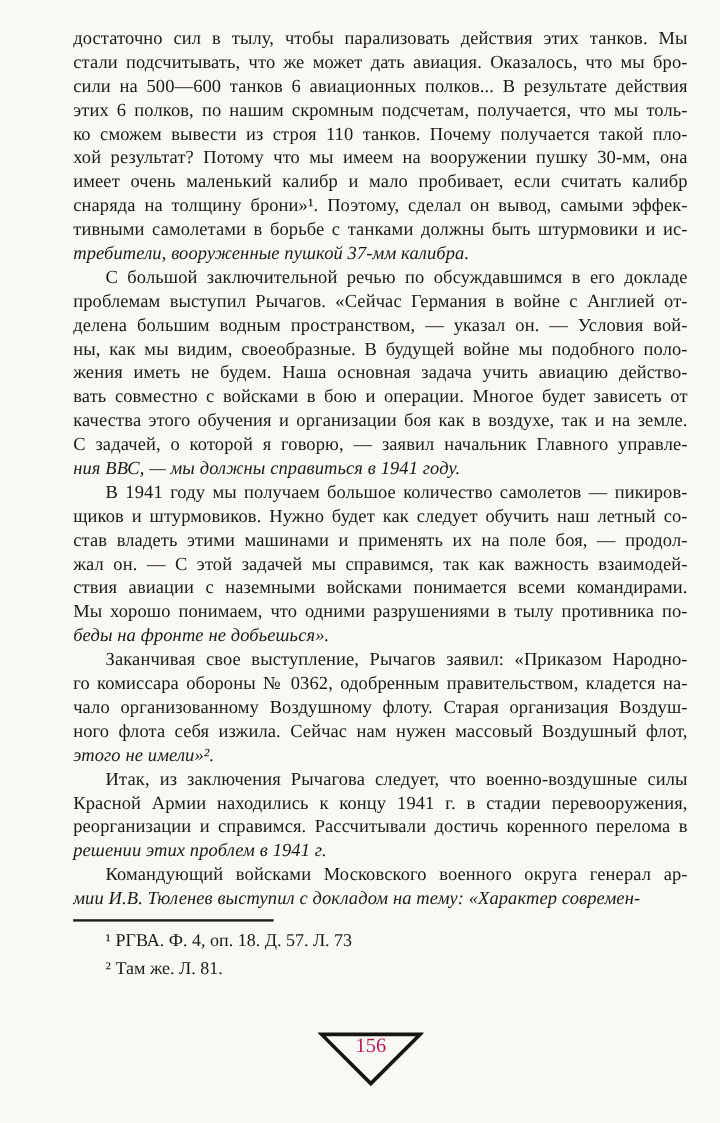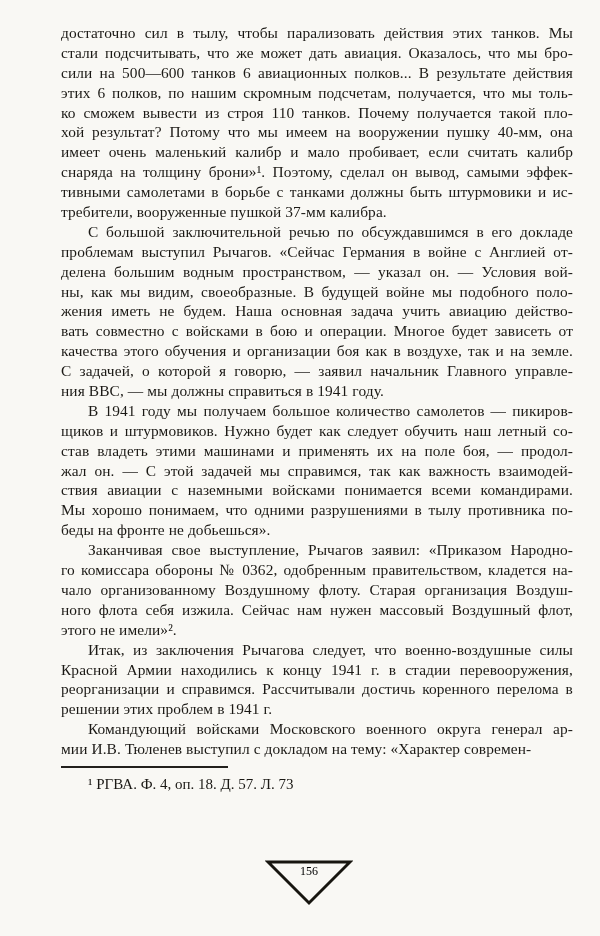--- a/index.html
+++ b/index.html
@@ -28,20 +28,21 @@
     line-height: 19.9px;
     font-size: 15.4px;
     white-space: nowrap;
     text-align: justify;
     text-align-last: justify;
     letter-spacing: 0.1px;
   }
   .line.end {
     text-align: center;
     text-align-last: left;
+    font-style: italic;
   }
   .line.indent {
     text-indent: 27px;
   }
   .footnote-rule {
     width: 167px;
     height: 0;
     border-top: 2px solid #22201c;
     margin: 7px 0 4px 0;
   }
@@ -60,39 +61,39 @@
     width: 88px;
     height: 50px;
   }
   .ornament svg { display: block; }
   .pagenum-text {
     position: absolute;
     left: 0;
     top: 4px;
     width: 100%;
     text-align: center;
-    font-size: 12px;
+    font-size: 17px;
     line-height: 19px;
-    color: #000000;
+    color: #be185d;
   }
 </style>
 </head>
 <body>
 
 <div class="page">
 
   <div class="text-block">
     <div>
         <div class="para">
           <div class="line">достаточно сил в тылу, чтобы парализовать действия этих танков. Мы</div>
           <div class="line">стали подсчитывать, что же может дать авиация. Оказалось, что мы бро-</div>
           <div class="line">сили на 500—600 танков 6 авиационных полков... В результате действия</div>
           <div class="line">этих 6 полков, по нашим скромным подсчетам, получается, что мы толь-</div>
           <div class="line">ко сможем вывести из строя 110 танков. Почему получается такой пло-</div>
-          <div class="line">хой результат? Потому что мы имеем на вооружении пушку 40-мм, она</div>
+          <div class="line">хой результат? Потому что мы имеем на вооружении пушку 30-мм, она</div>
           <div class="line">имеет очень маленький калибр и мало пробивает, если считать калибр</div>
           <div class="line">снаряда на толщину брони»¹. Поэтому, сделал он вывод, самыми эффек-</div>
           <div class="line">тивными самолетами в борьбе с танками должны быть штурмовики и ис-</div>
           <div class="line end">требители, вооруженные пушкой 37-мм калибра.</div>
         </div>
         <div class="para">
           <div class="line indent">С большой заключительной речью по обсуждавшимся в его докладе</div>
           <div class="line">проблемам выступил Рычагов. «Сейчас Германия в войне с Англией от-</div>
           <div class="line">делена большим водным пространством, — указал он. — Условия вой-</div>
           <div class="line">ны, как мы видим, своеобразные. В будущей войне мы подобного поло-</div>
@@ -127,20 +128,21 @@
         <div class="para">
           <div class="line indent">Командующий войсками Московского военного округа генерал ар-</div>
           <div class="line end">мии И.В. Тюленев выступил с докладом на тему: «Характер современ-</div>
         </div>
       </div>
 
     <div class="footnote-rule"></div>
 
     <div class="footnotes">
         <div class="fn-line">¹ РГВА. Ф. 4, оп. 18. Д. 57. Л. 73</div>
+        <div class="fn-line">² Там же. Л. 81.</div>
       </div>
   </div>
 
   <div class="ornament">
     <svg width="88" height="50" viewBox="0 0 88 50">
       <polygon points="3,4 85,4 44,45" fill="none" stroke="#17150f" stroke-width="3" stroke-linejoin="miter"></polygon>
     </svg>
     <div class="pagenum-text">156</div>
   </div>
 

